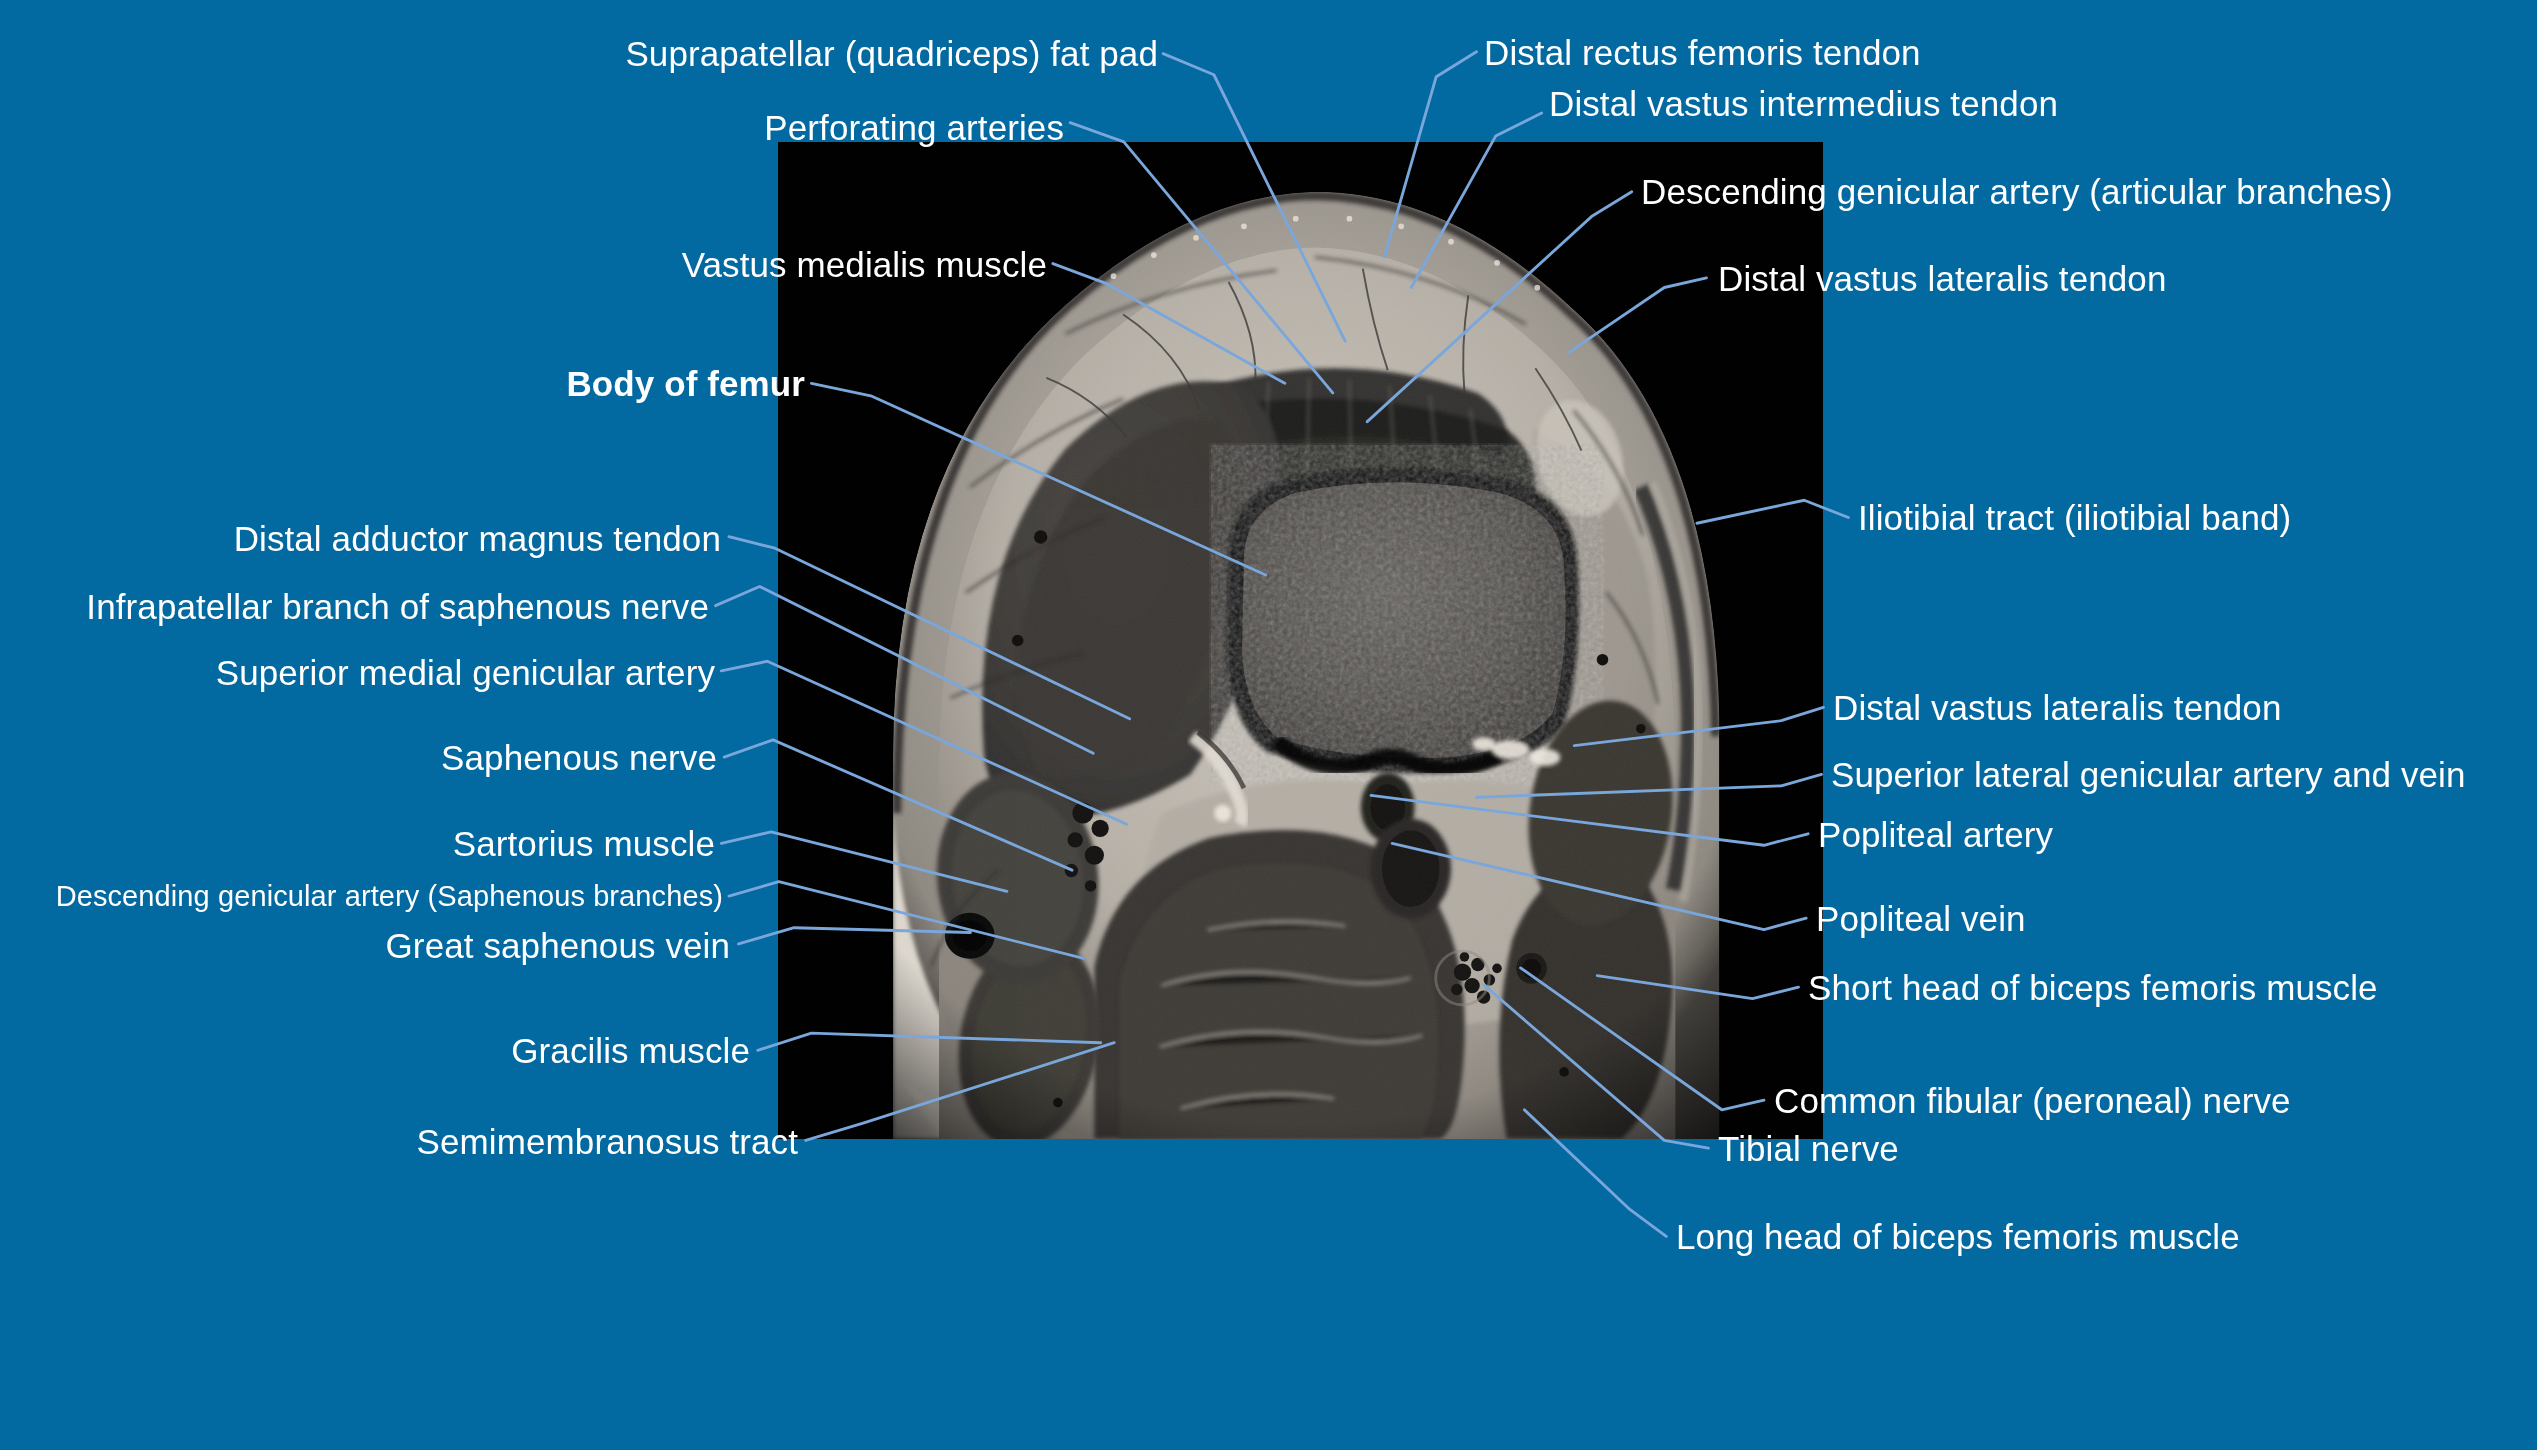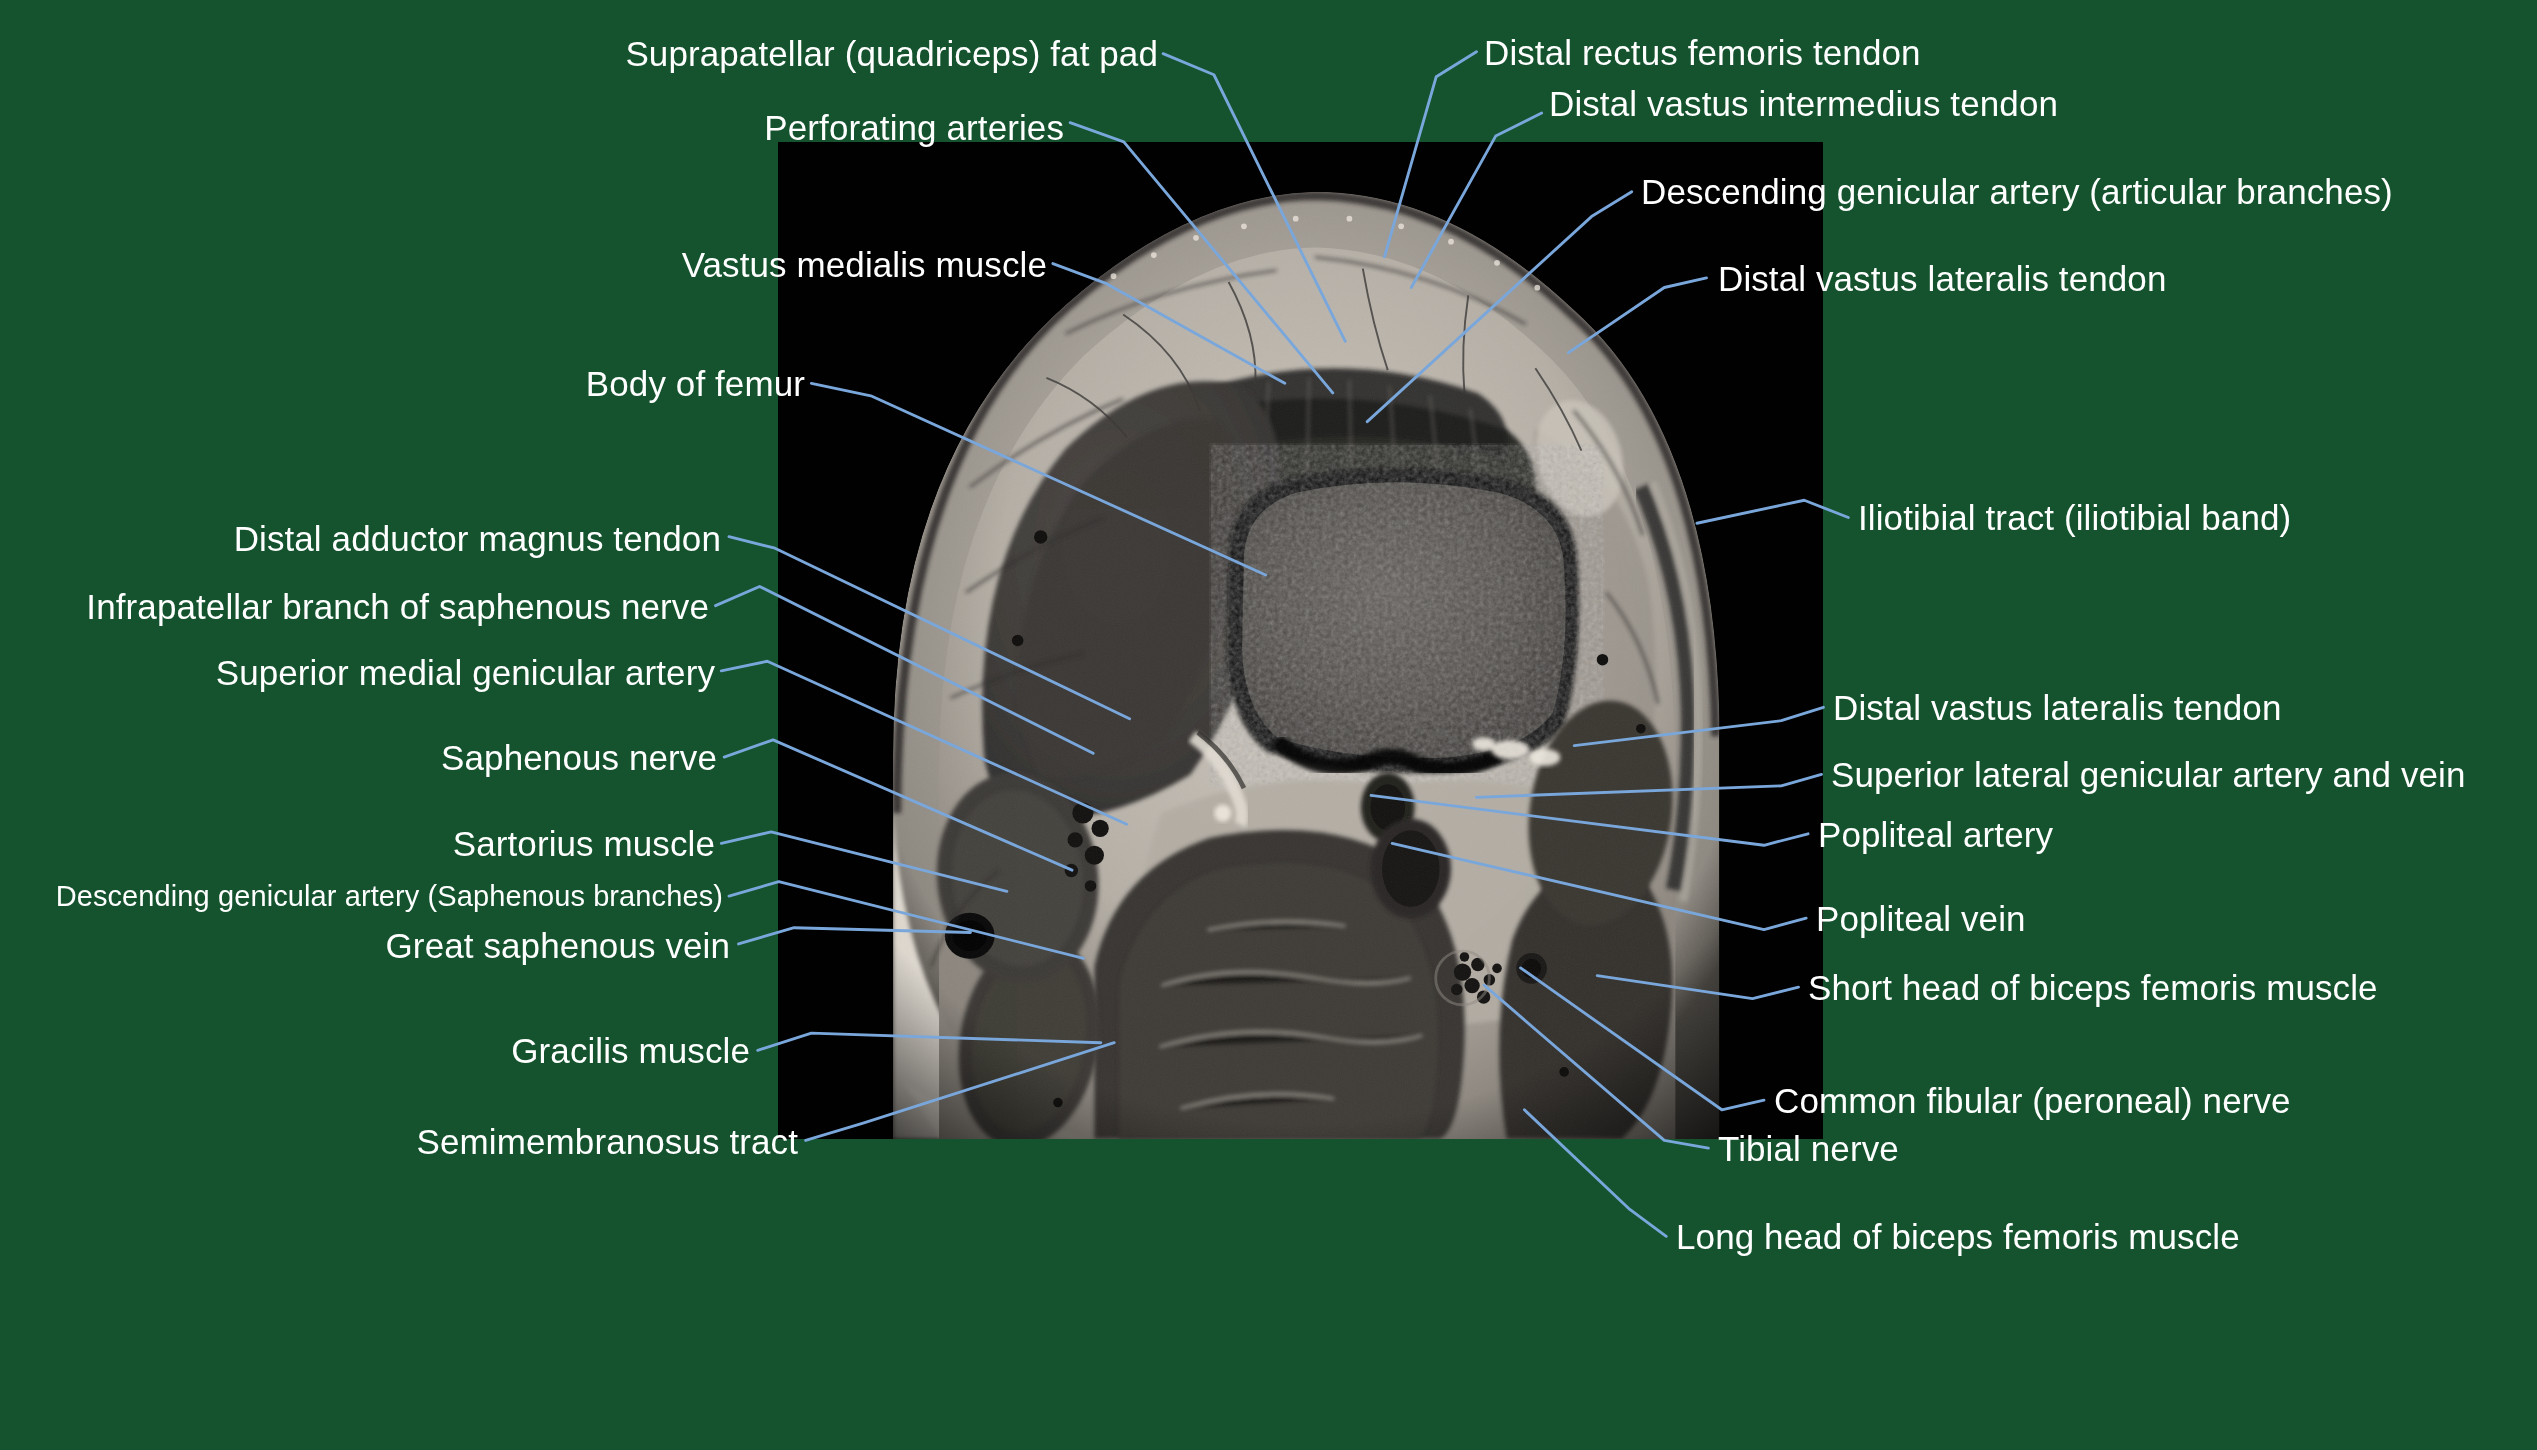--- a/index.html
+++ b/index.html
@@ -5,21 +5,21 @@
 <style>
   html, body {
     margin: 0;
     padding: 0;
     background: #000;
   }
   #stage {
     position: relative;
     width: 2538px;
     height: 1450px;
-    background: #14532d;
+    background: #0369a1;
     overflow: hidden;
     font-family: "Liberation Sans", sans-serif;
   }
 
   
   #scan-wrap {
     position: absolute;
     left: 778px;
     top: 142px;
     width: 1045px;
@@ -323,21 +323,21 @@
     <path class="leader" d="M 1782 1198 L 1736 1190 L 1548 1028"></path>
     <path class="leader" d="M 1738 1290 L 1700 1262 L 1590 1158"></path>
   </svg>
 
   <div class="label left" style="left:1158px; top:36px;">Suprapatellar (quadriceps) fat pad</div>
 
   <div class="label left" style="left:1064px; top:110px;">Perforating arteries</div>
 
   <div class="label left" style="left:1047px; top:247px;">Vastus medialis muscle</div>
 
-  <div class="label left" style="left:805px; top:366px;">Body of femur</div>
+  <div class="label left" style="left:805px; top:366px;font-weight:bold;">Body of femur</div>
 
   <div class="label left" style="left:721px; top:521px;">Distal adductor magnus tendon</div>
 
   <div class="label left" style="left:709px; top:589px;">Infrapatellar branch of saphenous nerve</div>
 
   <div class="label left" style="left:715px; top:655px;">Superior medial genicular artery</div>
 
   <div class="label left" style="left:717px; top:740px;">Saphenous nerve</div>
 
   <div class="label left" style="left:715px; top:826px;">Sartorius muscle</div>

